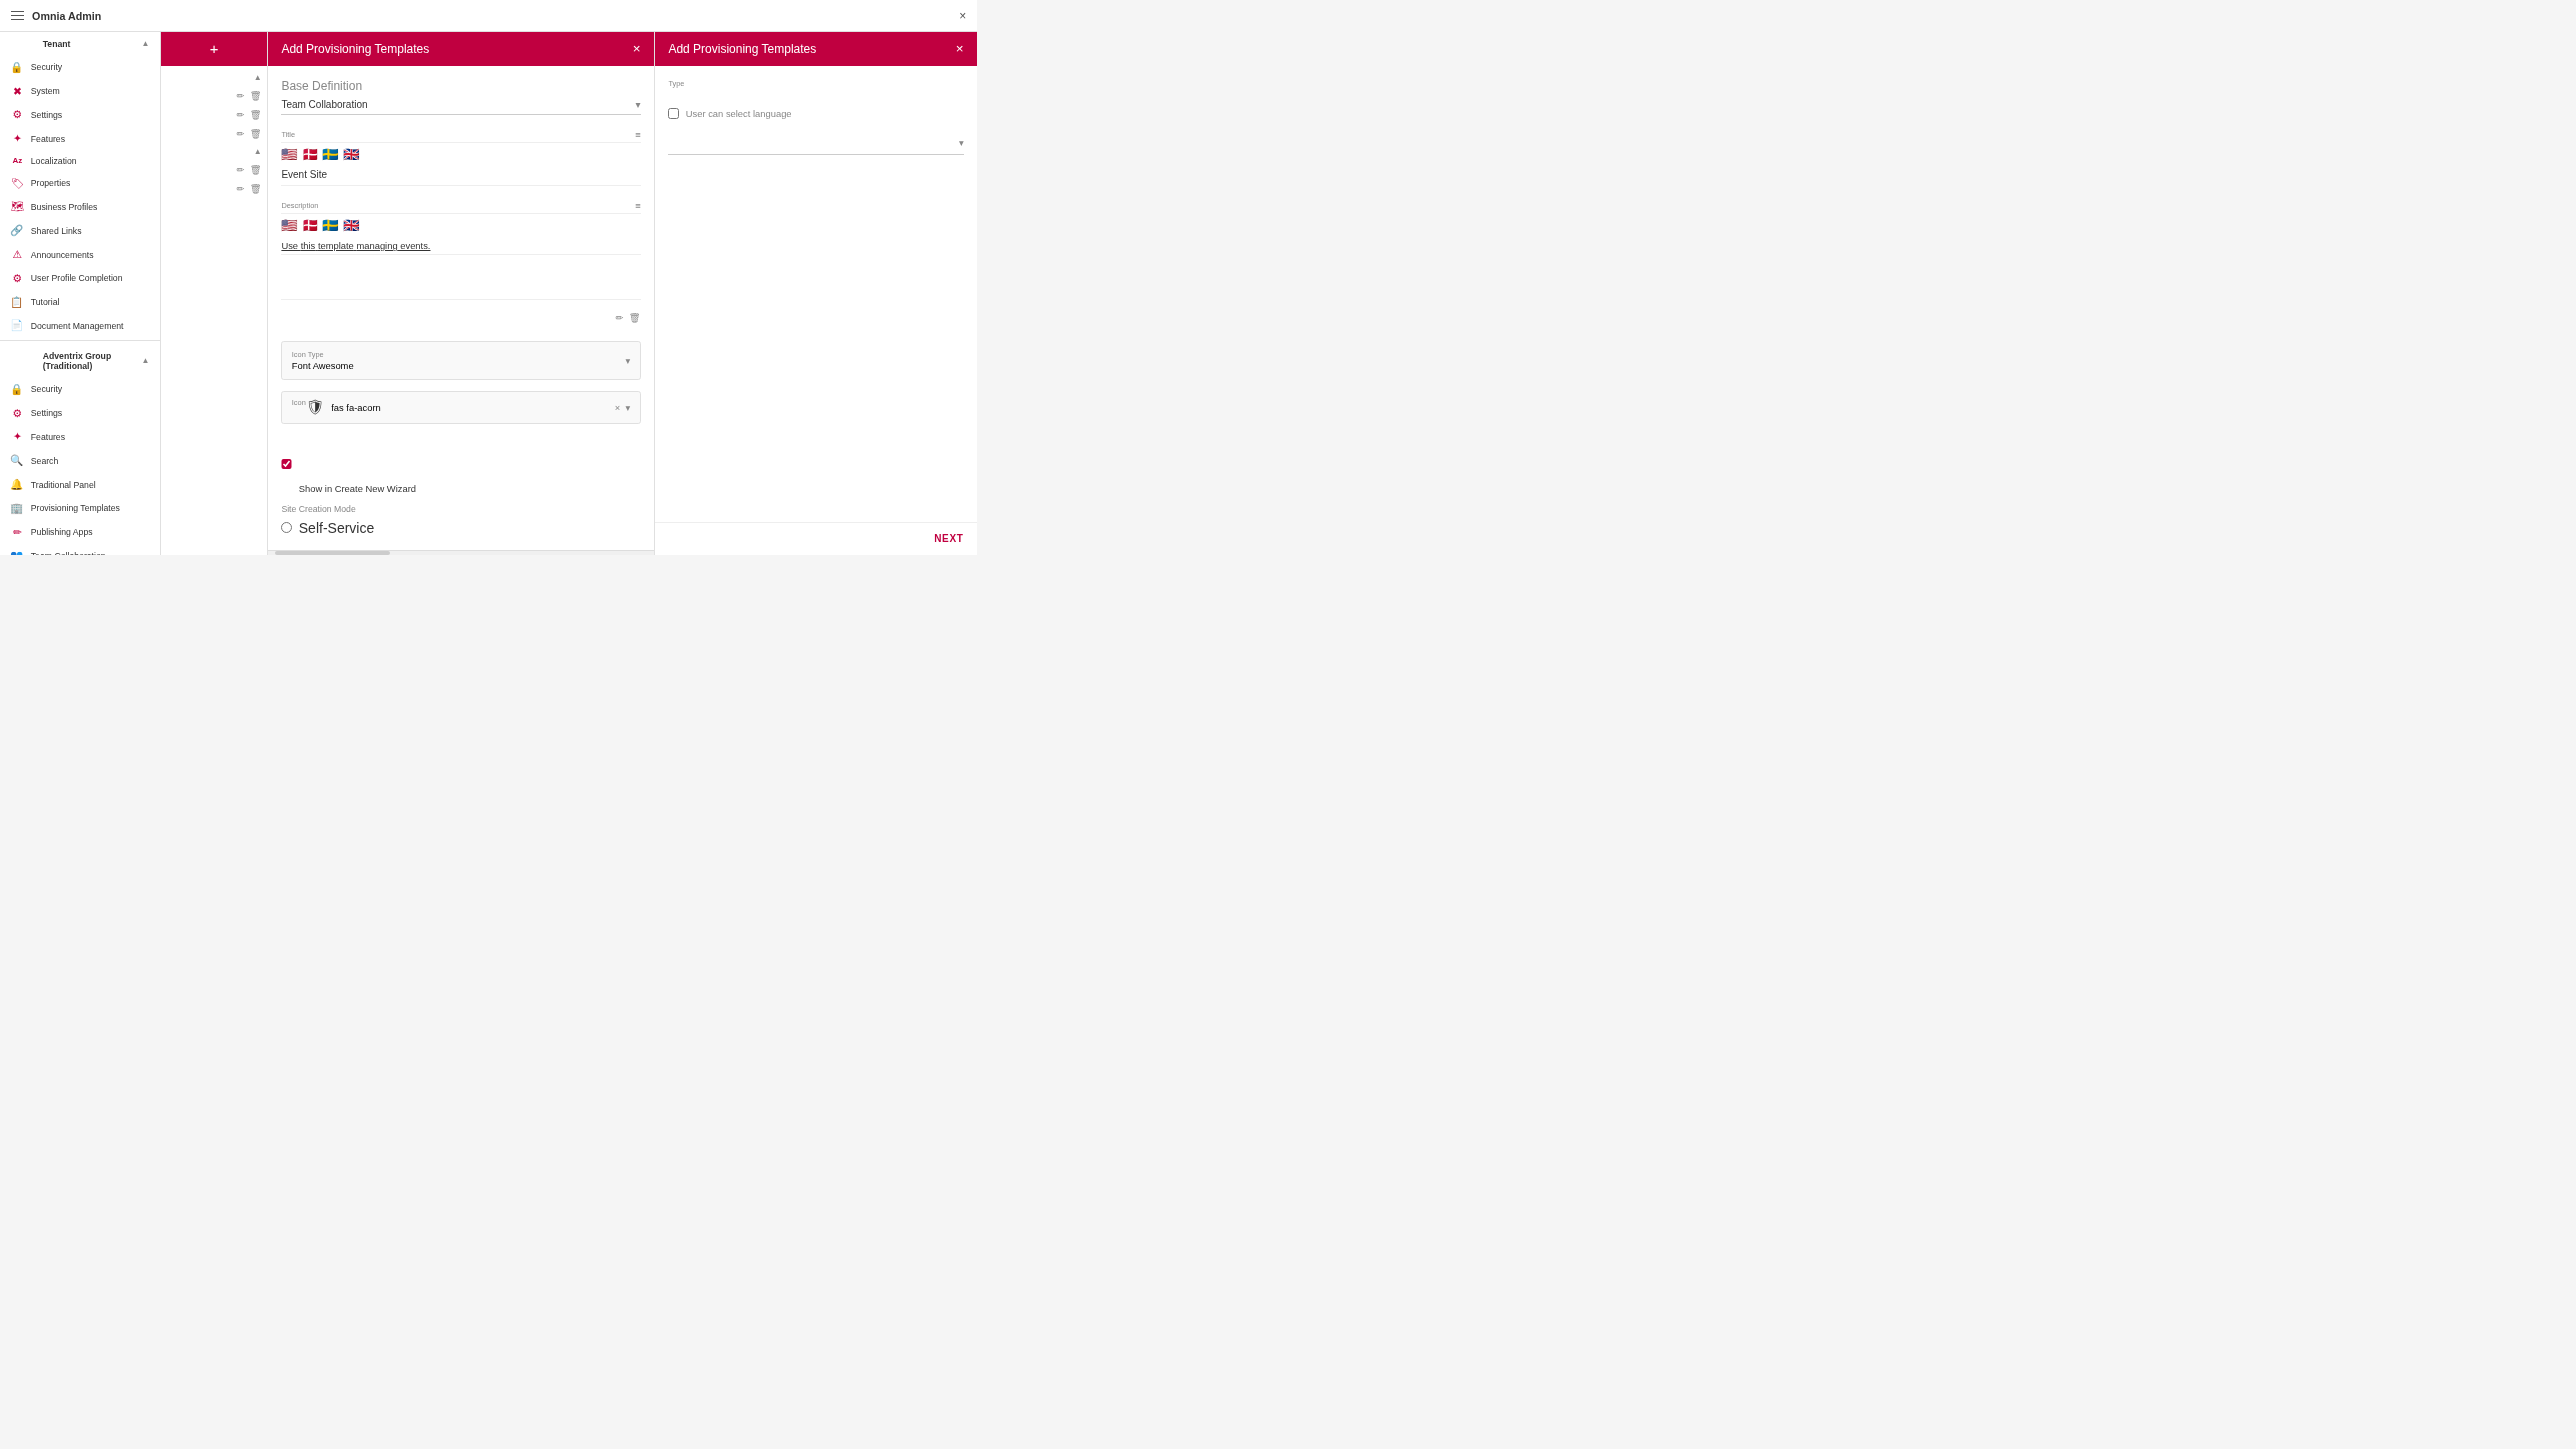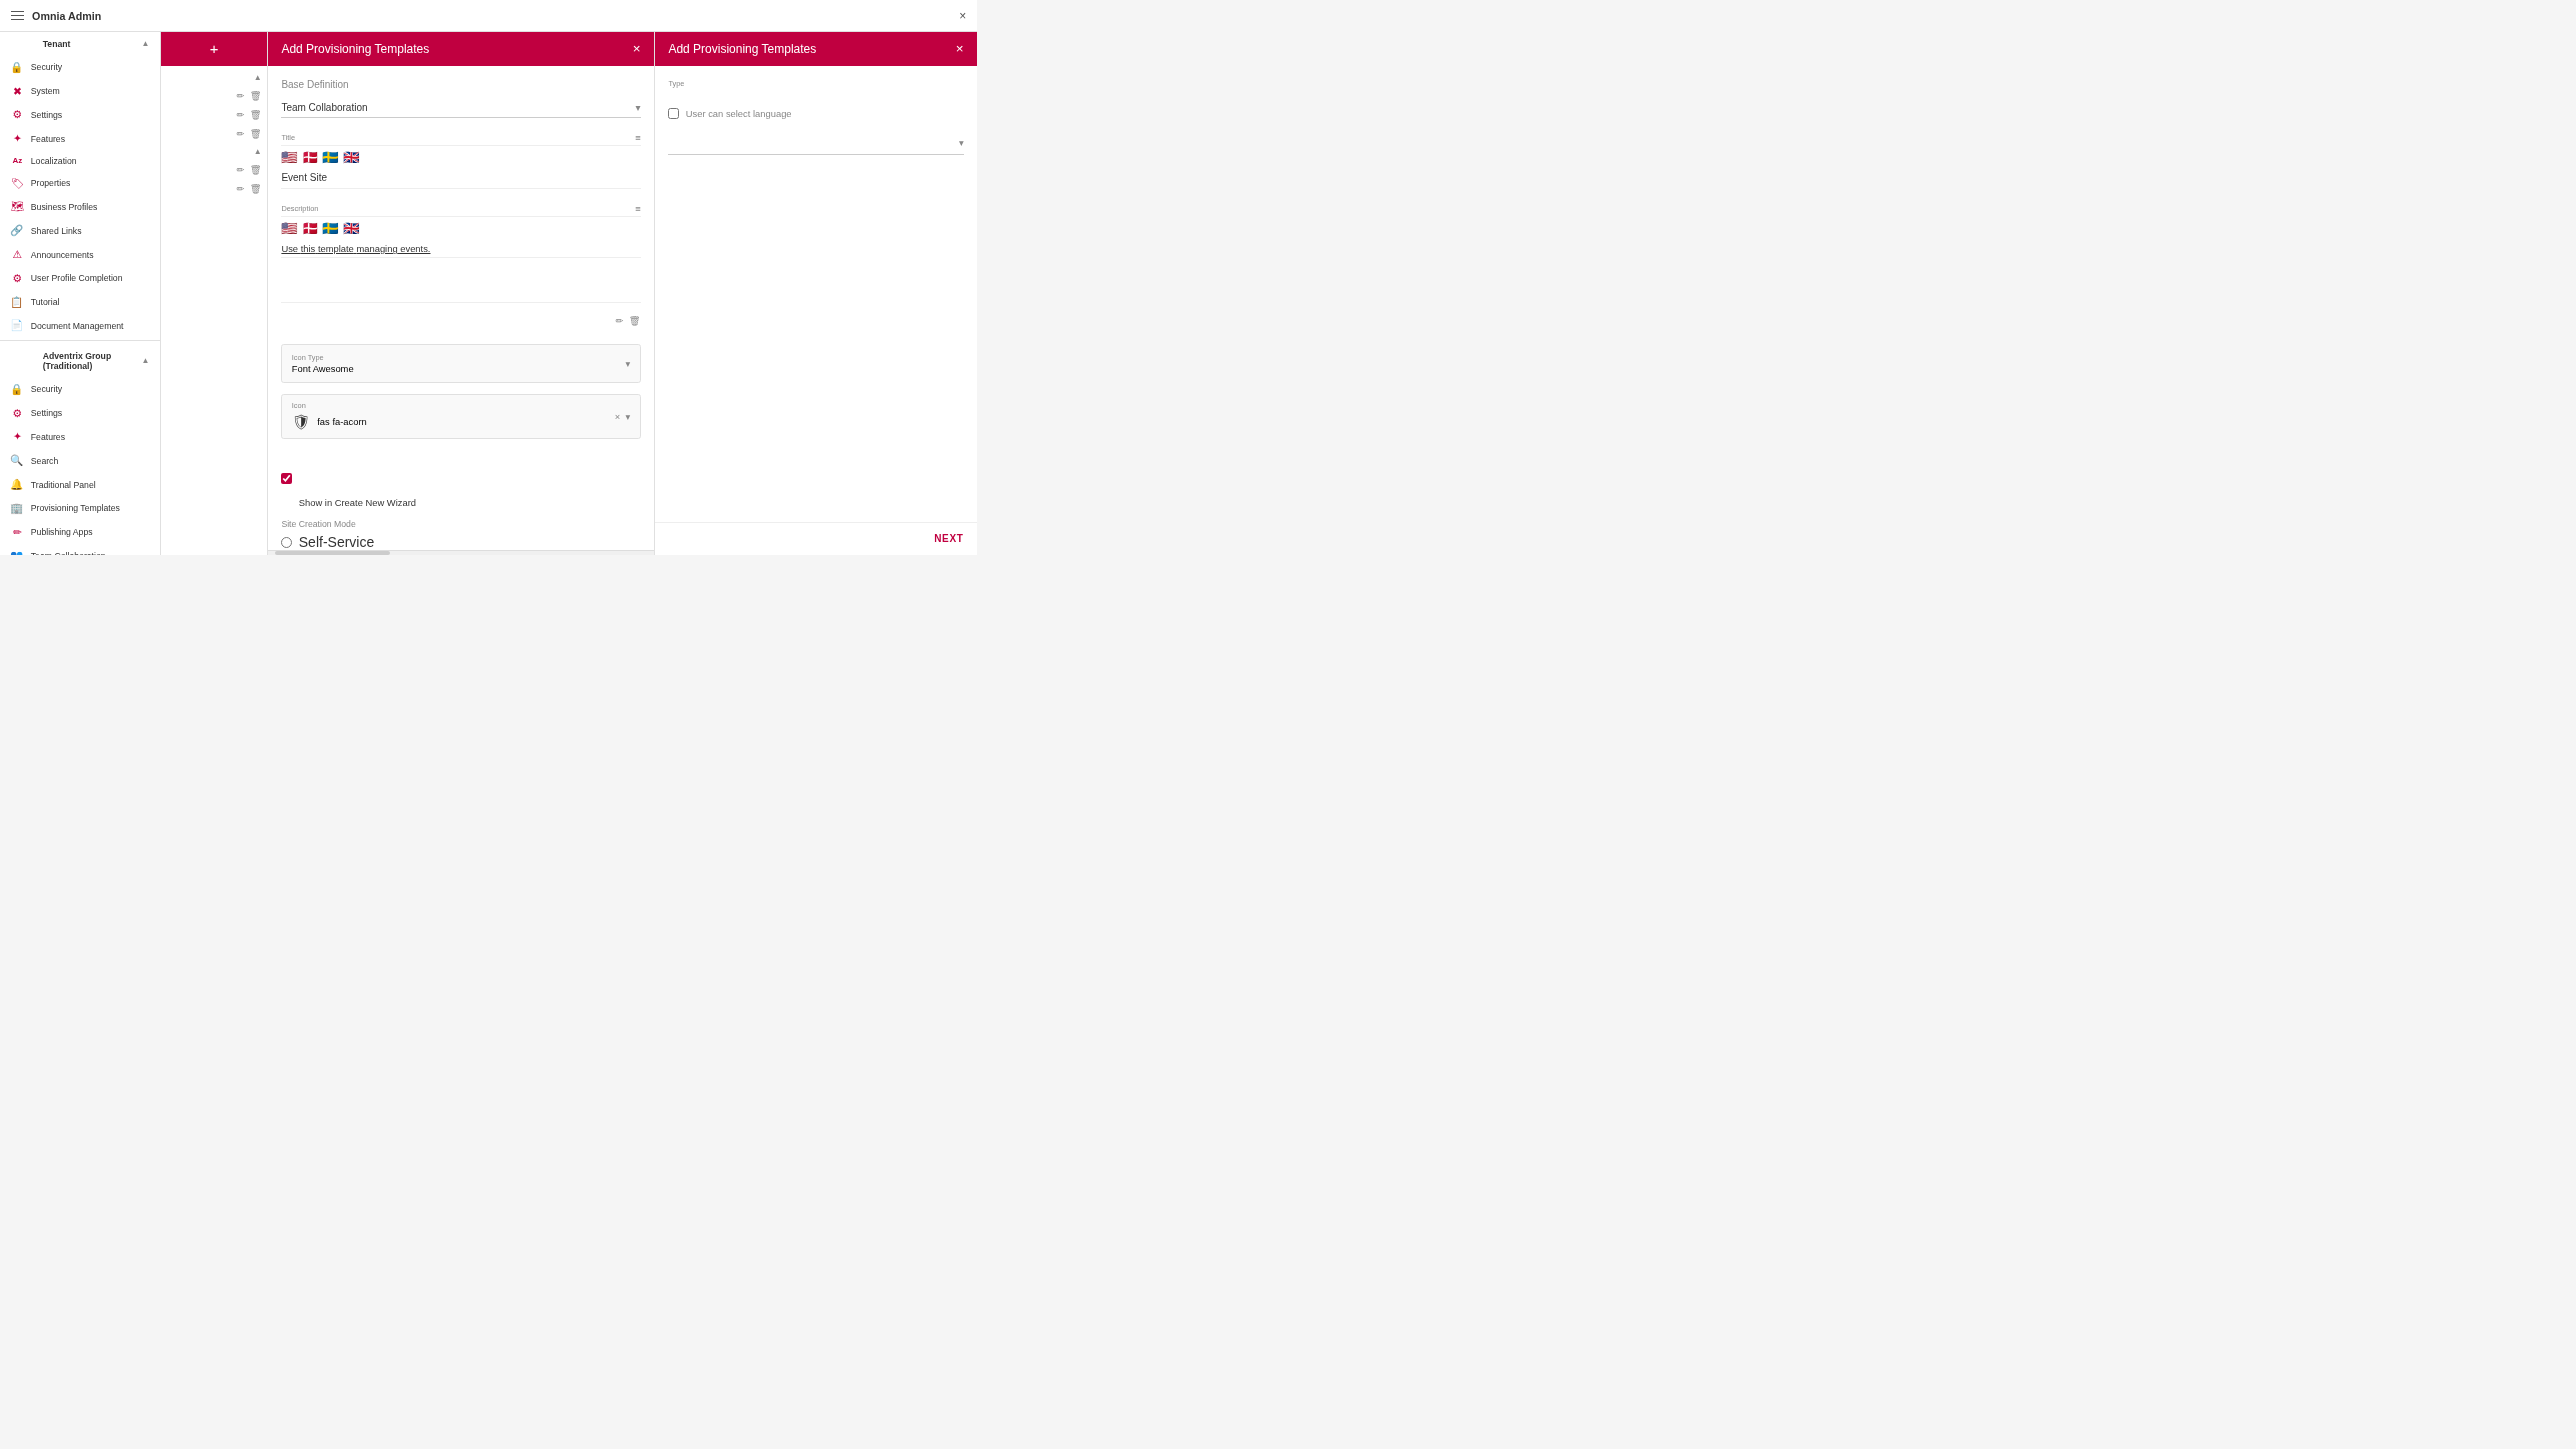--- a/index.html
+++ b/index.html
@@ -68,21 +68,21 @@
     }
     .form-panel-header {
       background: #c00040; color: #fff; padding: 9.4px 13.4px;
       display: flex; align-items: center; justify-content: space-between;
       font-size: 12px; font-weight: 500;
     }
     .form-panel-body { flex: 1; overflow-y: auto; padding: 13.4px; }
 
     .form-field { margin-bottom: 13.4px; }
     .form-label {
-      font-size: 10px; color: #888; margin-bottom: 8px; display: block;
+      font-size: 12px; color: #888; margin-bottom: 2px; display: block;
     }
     .form-dropdown {
       display: flex; align-items: center; justify-content: space-between;
       border-bottom: 0.7px solid #ccc; padding: 4px 0; cursor: pointer;
       font-size: 10px; color: #333;
     }
     .form-dropdown .chevron { color: #888; }
 
     .field-row {
       display: flex; align-items: center; justify-content: space-between;
@@ -372,21 +372,21 @@
       <div class="icon-type-field">
         <span style="font-size:7.4px;color:#888;position:absolute;margin-top:-19px;"></span>
         <div style="display:flex;flex-direction:column;">
           <span style="font-size:7.4px;color:#888;margin-bottom:1.3px;">Icon Type</span>
           <span>Font Awesome</span>
         </div>
         <span style="color:#888;">▾</span>
       </div>
 
       <div class="icon-field">
-        <div style="display:flex;flex-direction:column;flex:1;">
+        <div style="display:flex;flex-direction:row;flex:1;">
           <span style="font-size:7.4px;color:#888;margin-bottom:2.7px;">Icon</span>
           <div class="icon-field-left">
             <span class="icon-symbol">🛡</span>
             <span>fas fa-acorn</span>
           </div>
         </div>
         <div class="icon-field-right">
           <span style="cursor:pointer;">×</span>
           <span style="cursor:pointer;">▾</span>
         </div>

